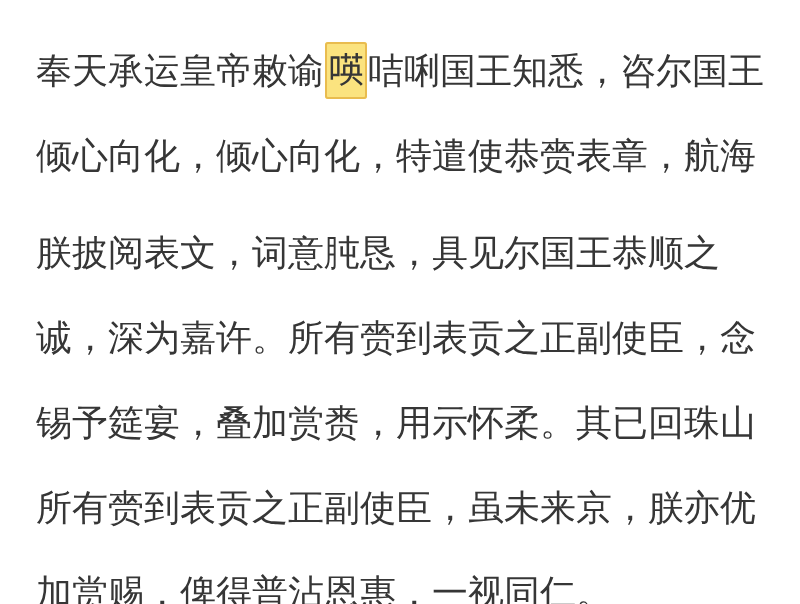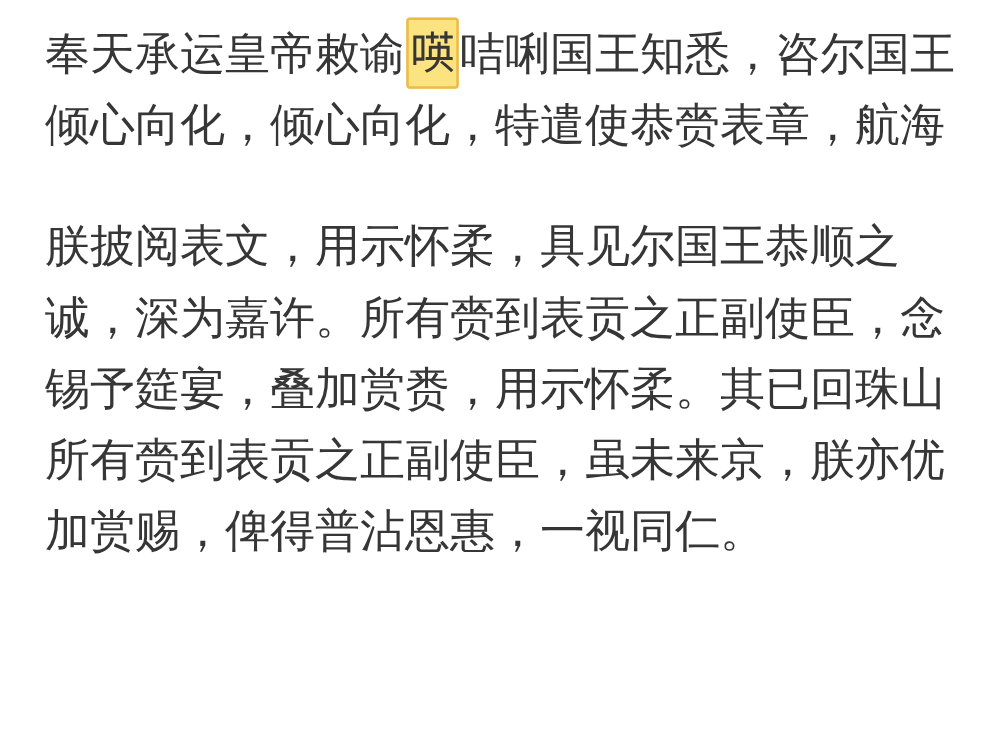--- a/index.html
+++ b/index.html
@@ -23,40 +23,41 @@
     font-weight: 400;
     color: var(--fg, #363636);
     text-align: left;
   }
   .paragraph {
     margin: 0 0 40px 0;
   }
   .line {
     white-space: nowrap;
     height: 57px;
+    margin-top: 28px;
   }
   .hl {
     background: var(--hl-fill, #fbe37f);
     border: 2px solid var(--hl-border, #e9bc4f);
     border-radius: 3px;
     padding: 6px 1px;
     margin: 0 1px;
   }
 </style>
 </head>
 <body>
 
 <div class="page">
 
   <div class="paragraph">
     <div class="line"><span>奉天承运皇帝敕谕</span><span class="hl">𠸄</span><span>咭唎国王知悉，咨尔国王</span></div>
     <div class="line">倾心向化，倾心向化，特遣使恭赍表章，航海</div>
   </div>
 
   <div class="paragraph">
-    <div class="line">朕披阅表文，用示怀柔，具见尔国王恭顺之</div>
+    <div class="line">朕披阅表文，词意肫恳，具见尔国王恭顺之</div>
     <div class="line">诚，深为嘉许。所有赍到表贡之正副使臣，念</div>
     <div class="line">锡予筵宴，叠加赏赉，用示怀柔。其已回珠山</div>
     <div class="line">所有赍到表贡之正副使臣，虽未来京，朕亦优</div>
     <div class="line">加赏赐，俾得普沾恩惠，一视同仁。</div>
   </div>
 
 </div>
 
 </body></html>

